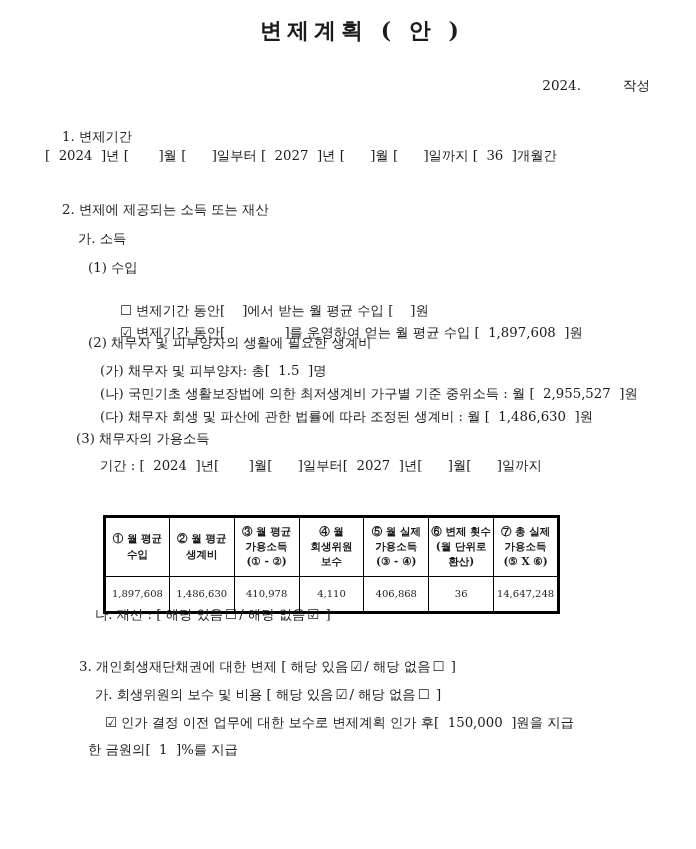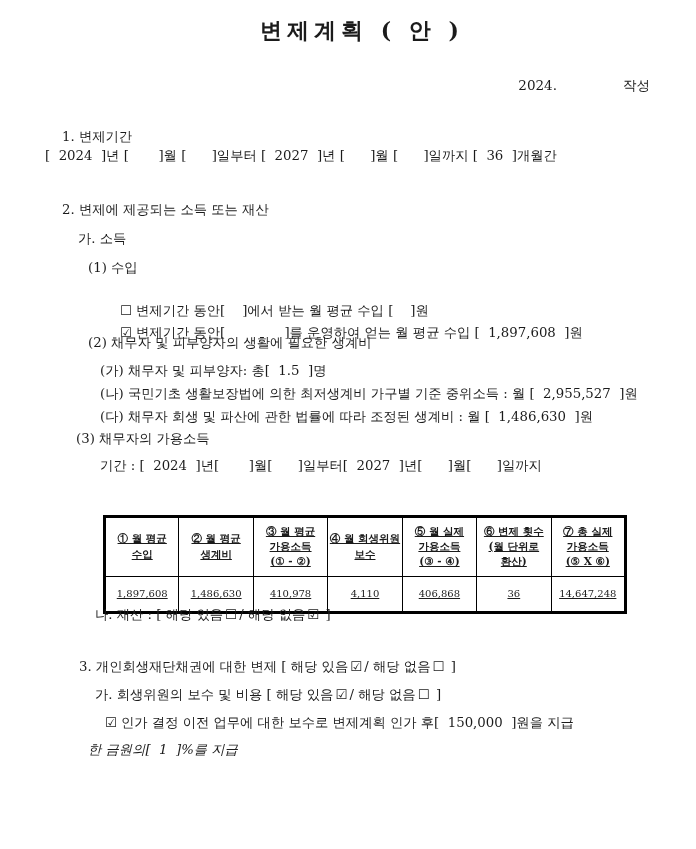--- a/index.html
+++ b/index.html
@@ -15,35 +15,34 @@
   }
   .abs { position: absolute; white-space: pre-wrap; font-size: 13.3px; line-height: 1.3; }
   .b { font-weight: normal; }
   .title {
     position: absolute; top: 16px; left: 0; width: 100%;
     text-align: center; font-size: 22px; font-weight: bold;
     letter-spacing: 5px; white-space: pre-wrap;
   }
   .dateline {
     position: absolute; top: 77px; right: 74px;
-    display: flex; gap: 66px; font-size: 13.5px; white-space: pre-wrap;
+    display: flex; gap: 42px; font-size: 13.5px; white-space: pre-wrap;
   }
   .cb {
     font-family: "DejaVu Sans", "Liberation Sans", sans-serif;
     font-size: 13.5px;
     margin: 0 2px;
   }
   .cb.lead { margin: 0 4px 0 0; }
   table.grid {
     border-collapse: collapse;
     table-layout: fixed;
-    width: 524px;
+    width: 457px;
     border: 3px solid #000;
     background: #fff;
-    text-decoration: underline;
   }
   table.grid th, table.grid td {
     border: 1px solid #000;
     text-align: center;
     vertical-align: middle;
     font-size: 10.5px;
     white-space: pre-line;
     padding: 2px 1px;
     word-break: keep-all;
     font-family: "DejaVu Serif", "Liberation Serif", serif;
@@ -126,15 +125,15 @@
     <span>3. 개인회생재단채권에 대한 변제 [ 해당 있음</span><span class="cb">☑</span><span>/ 해당 없음</span><span class="cb">☐</span><span> ]</span>
   </div>
 
   <div class="abs b" style="left:78px; top:669px;">
     <span>가. 회생위원의 보수 및 비용 [ 해당 있음</span><span class="cb">☑</span><span>/ 해당 없음</span><span class="cb">☐</span><span> ]</span>
   </div>
 
   <div class="abs" style="left:88px; top:697px;">
     <span class="cb lead">☑</span><span>인가 결정 이전 업무에 대한 보수로 변제계획 인가 후[  150,000  ]원을 지급</span>
   </div>
-  <div class="abs" style="left:88px; top:741px;font-style:italic;">한 금원의[  1  ]%를 지급</div>
+  <div class="abs" style="left:88px; top:741px;">한 금원의[  1  ]%를 지급</div>
 
 </div>
 
 </body></html>

